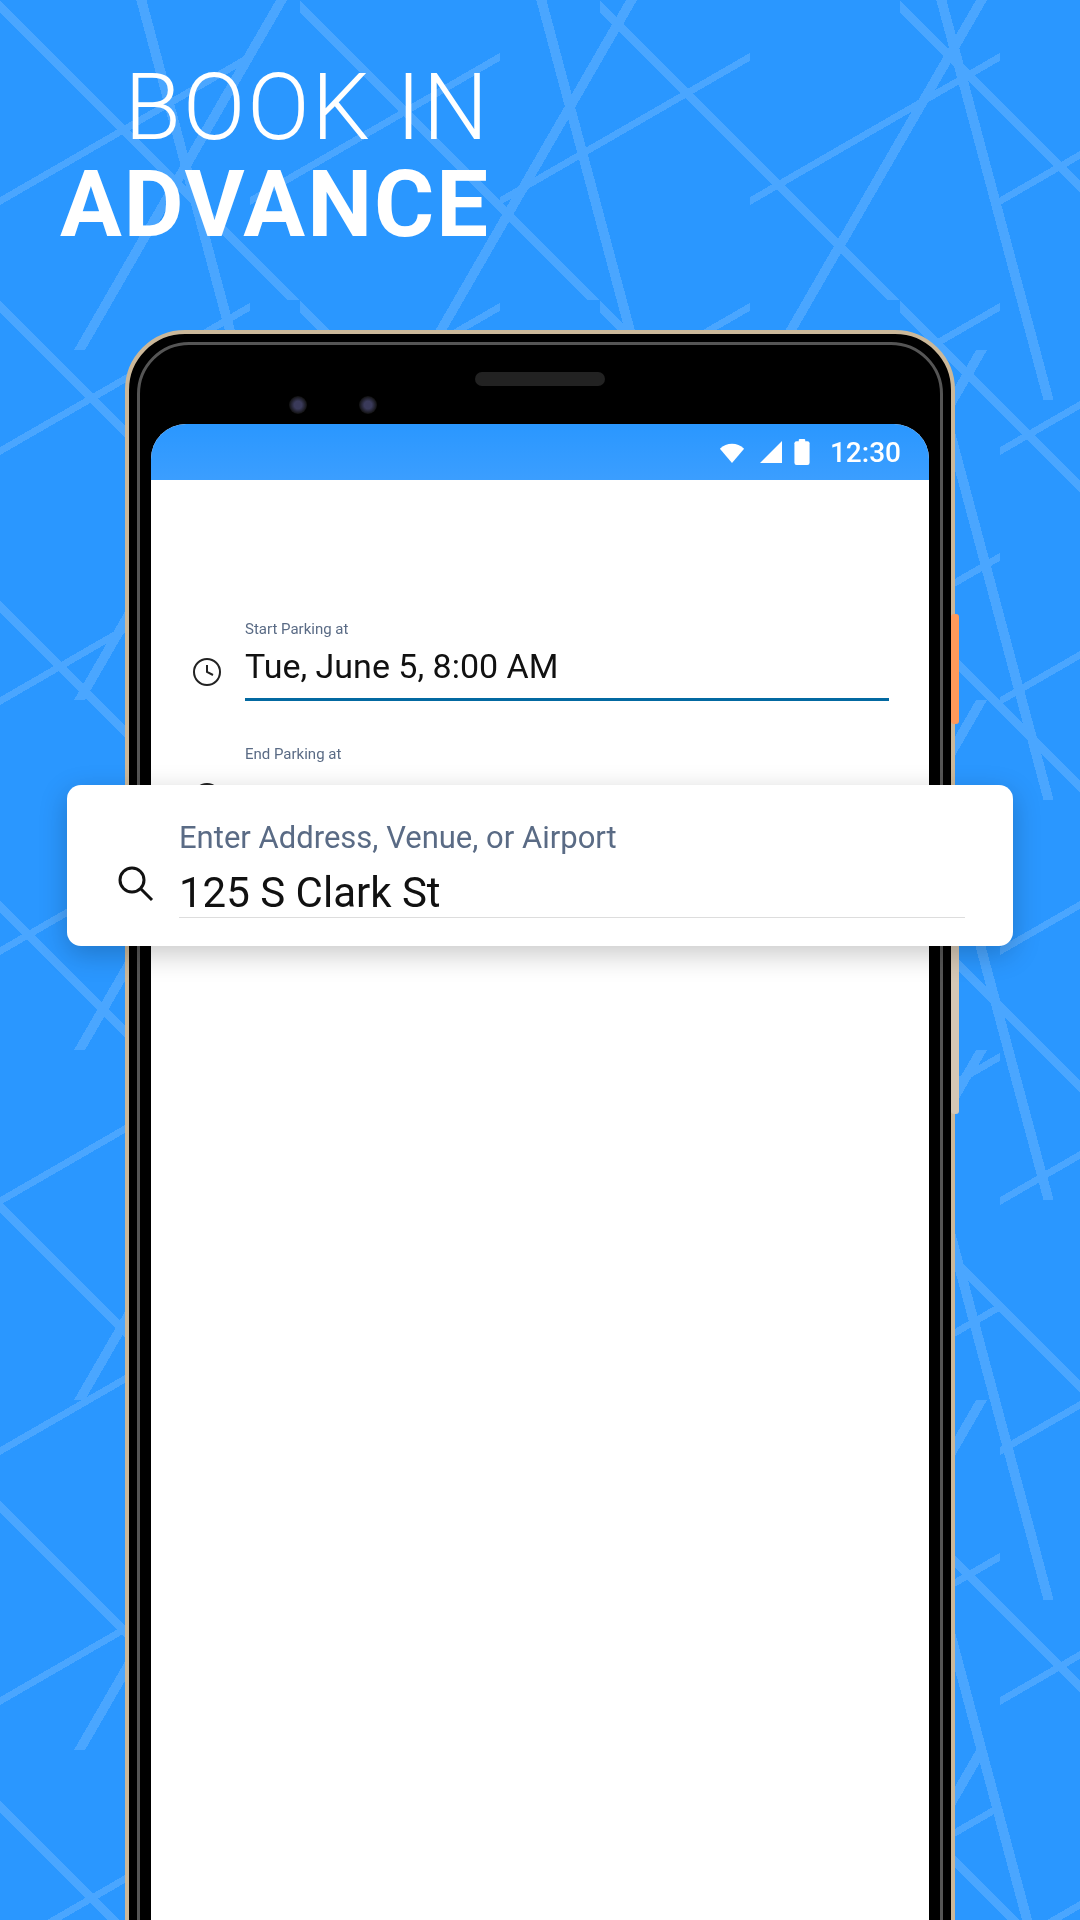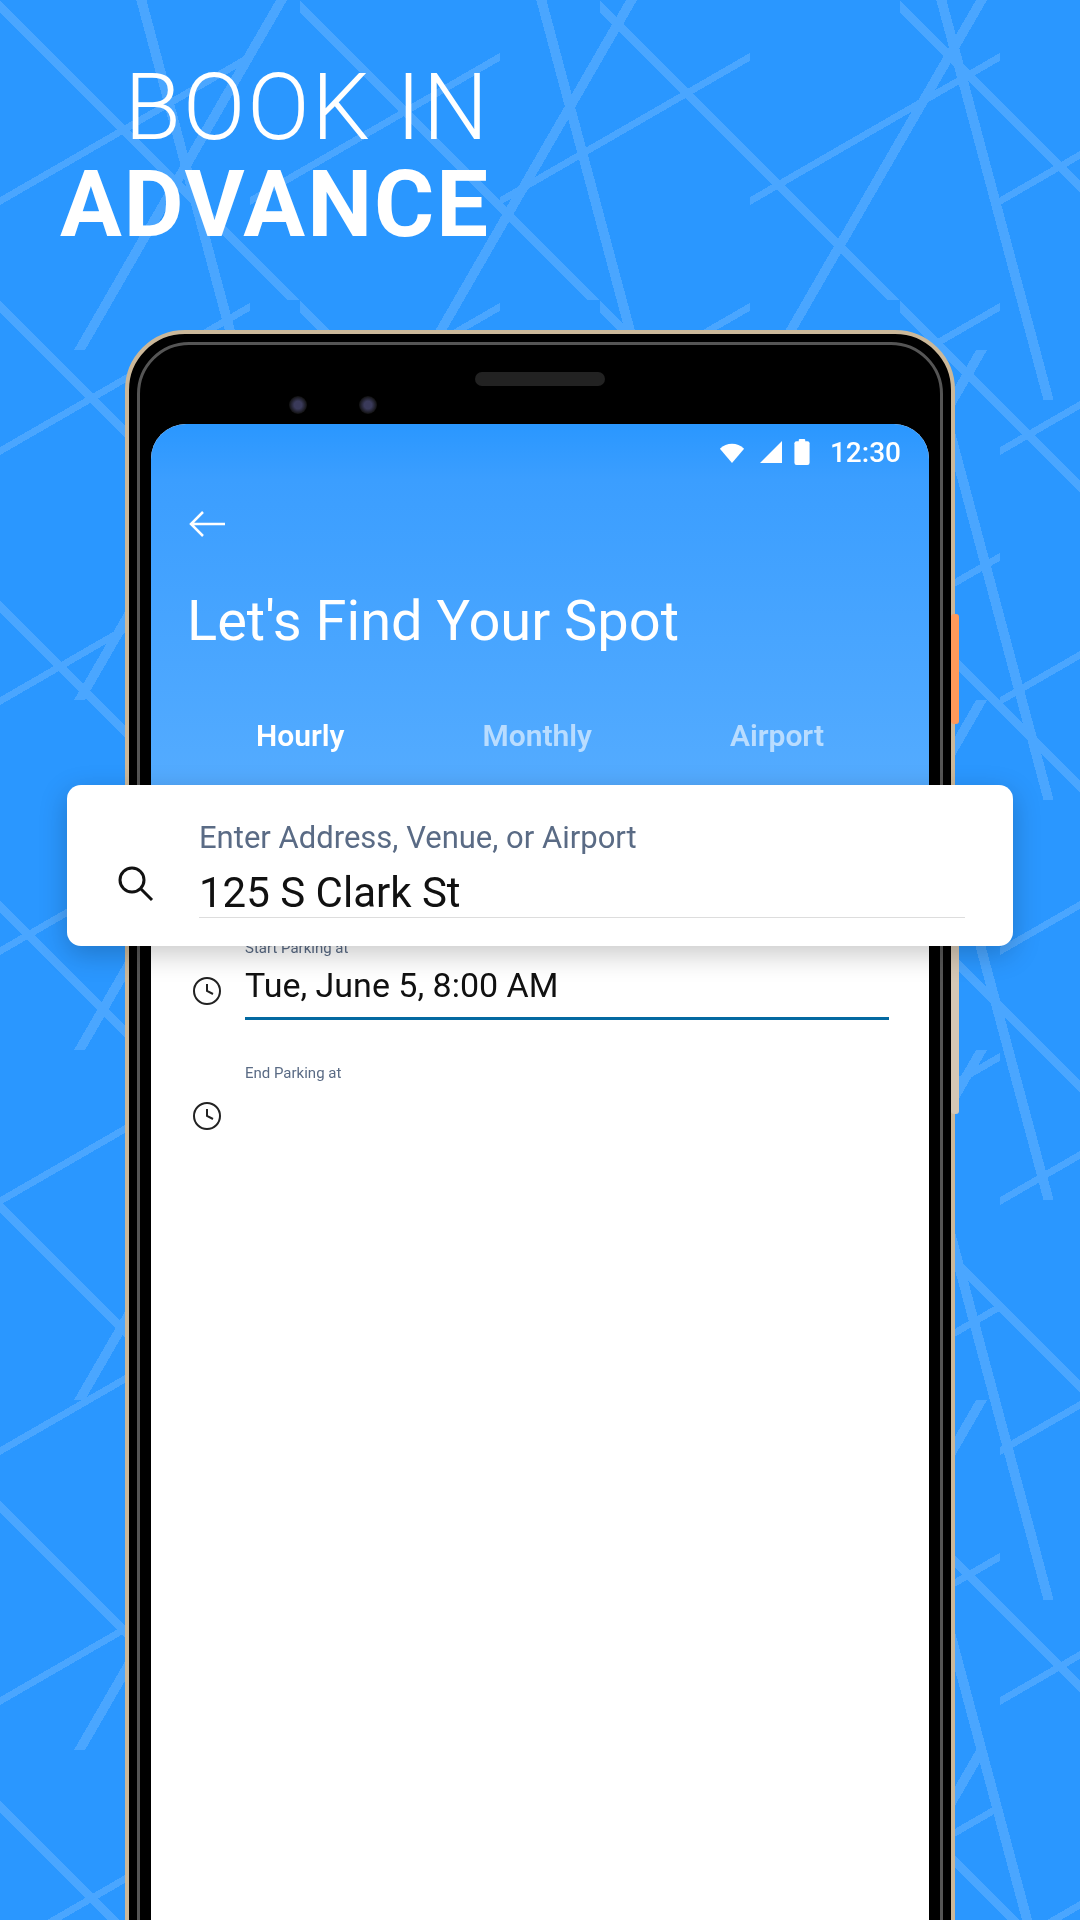--- a/index.html
+++ b/index.html
@@ -151,21 +151,21 @@
       position: absolute;
       top: 785px;
       left: 67px;
       width: 946px;
       background: white;
       border-radius: 14px;
       box-shadow: 0 8px 28px rgba(0,0,0,0.22);
       padding: 34px 48px 28px;
       display: flex;
       align-items: flex-start;
-      gap: 44px;
+      gap: 24px;
       z-index: 10;
     }
     .search-icon-wrap {
       margin-top: 44px;
     }
     .search-content { flex: 1; }
     .search-label {
       color: #5a6b85;
       font-size: 31px;
       margin-bottom: 12px;
@@ -236,33 +236,20 @@
       </span>
       <span class="status-icon">
         <svg width="16" height="26" viewBox="0 0 14 24" fill="white">
             <rect x="0" y="2" width="14" height="22" rx="2"></rect>
             <rect x="4" y="0" width="6" height="3" rx="1"></rect>
           </svg>
       </span>
       <span class="time">12:30</span>
     </div>
 
-    <div class="app-header">
-      <div class="back-arrow">
-        <svg width="40" height="32" viewBox="0 0 40 32" fill="none" stroke="white" stroke-width="2.5">
-          <path d="M16 4 L4 16 L16 28 M4 16 L38 16"></path>
-        </svg>
-      </div>
-      <h1 class="page-title">Let's Find Your Spot</h1>
-      <div class="tabs">
-        <div class="tab active">Hourly</div>
-        <div class="tab">Monthly</div>
-        <div class="tab">Airport</div>
-      </div>
-    </div>
 
     <div class="screen-body">
 
       <div class="time-field">
         <div class="time-icon-wrap">
           <svg width="32" height="32" viewBox="0 0 32 32" fill="none" stroke="#222" stroke-width="2">
             <circle cx="16" cy="16" r="13"></circle>
               <path d="M16 9 L16 16 L22 19"></path>
           </svg>
         </div>

